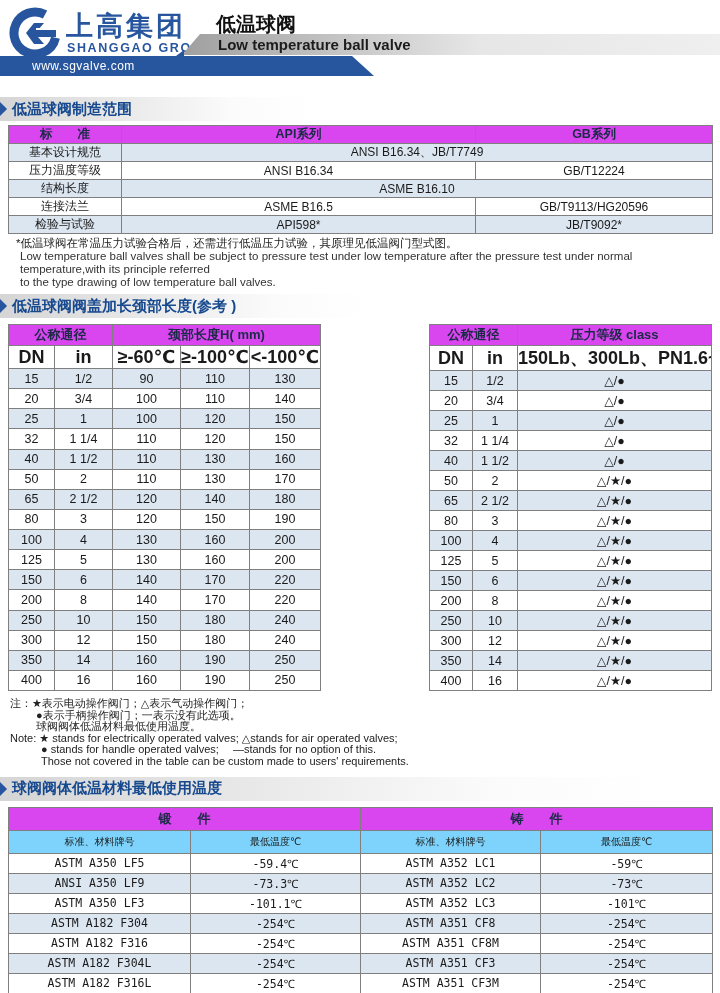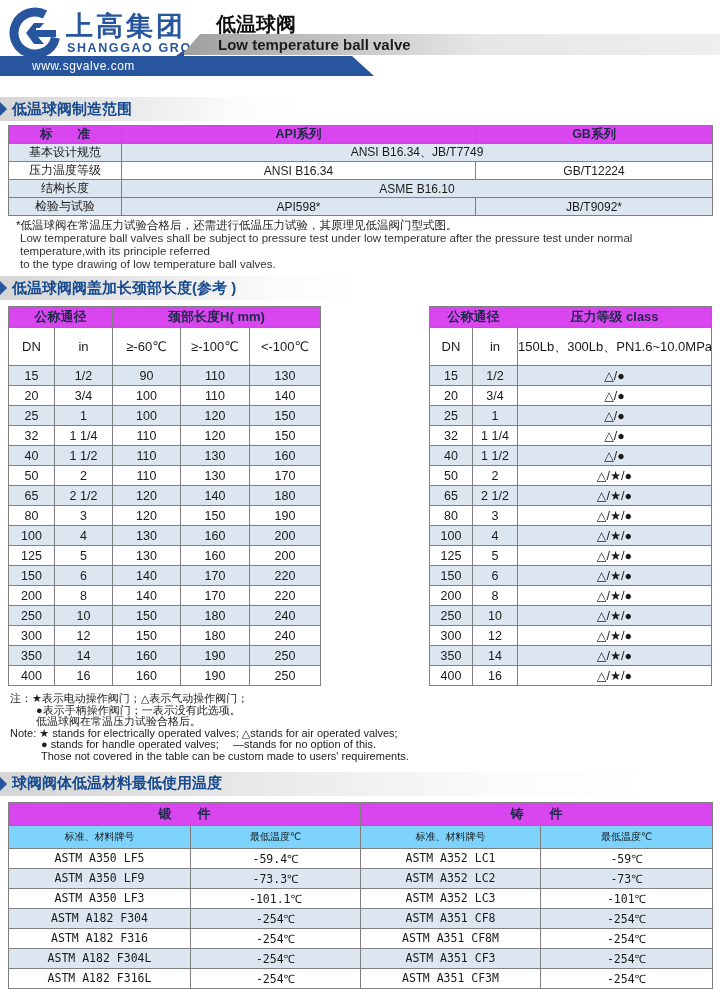--- a/index.html
+++ b/index.html
@@ -41,21 +41,21 @@
   
   .tbl1{width:704px;margin:4px 0 0 8px}
   .tbl1 th{height:17px;font-size:12.5px}
   .tbl1 td{height:15px;font-size:12px}
 
   
   .mid-wrap{display:flex;justify-content:space-between;padding:0 8px;margin-top:6px}
   .tbl-neck{width:312px}
   .tbl-supply{width:282px}
   .tbl-neck th,.tbl-supply th{height:21px;font-size:13px}
-  .tbl-neck th.sub,.tbl-supply th.sub{background:#fff;font-weight:normal;height:38px;font-size:13px}
+  .tbl-neck th.sub,.tbl-supply th.sub{background:#fff;font-weight:bold;height:19px;font-size:18px}
   .tbl-neck td,.tbl-supply td{height:20px;font-size:12.5px}
 
   
   .tbl4{width:704px;margin:6px 0 0 8px}
   .tbl4 th{height:23px;font-size:13px}
   .tbl4 th.sub{background:#7dd3fc;font-weight:normal;font-size:10px}
   .tbl4 td{height:20px;font-size:11.5px;font-family:"DejaVu Sans Mono","Liberation Mono",monospace}
 
   
   .footnote{margin:3px 0 0 16px;line-height:13px}
@@ -119,20 +119,25 @@
     </tr>
     <tr>
       <td>压力温度等级</td>
       <td>ANSI B16.34</td>
       <td>GB/T12224</td>
     </tr>
     <tr class="alt">
       <td>结构长度</td>
       <td colspan="2">ASME B16.10</td>
     </tr>
+    <tr>
+      <td>连接法兰</td>
+      <td>ASME B16.5</td>
+      <td>GB/T9113/HG20596</td>
+    </tr>
     <tr class="alt">
       <td>检验与试验</td>
       <td>API598*</td>
       <td>JB/T9092*</td>
     </tr>
   </tbody>
 </table>
 
 <div class="footnote">
   <div class="cn">*低温球阀在常温压力试验合格后，还需进行低温压力试验，其原理见低温阀门型式图。</div>
@@ -383,21 +388,21 @@
           <td>16</td>
           <td>△/★/●</td>
         </tr>
       </tbody>
   </table>
 </div>
 
 <div class="notes">
   <div>注：★表示电动操作阀门；△表示气动操作阀门；</div>
   <div class="ind">●表示手柄操作阀门；一表示没有此选项。</div>
-  <div class="ind">低温球阀在常温压力试验合格后。</div>
+  <div class="ind">球阀阀体低温材料最低使用温度。</div>
   <div>Note: ★ stands for electrically operated valves; △stands for air operated valves;</div>
   <div class="ind-en">● stands for handle operated valves;　 —stands for no option of this.</div>
   <div class="ind-en">Those not covered in the table can be custom made to users' requirements.</div>
 </div>
 
 <div class="sec-band sec4-band">
   <div class="mark"></div>
   <div class="t">球阀阀体低温材料最低使用温度</div>
 </div>
 
@@ -421,21 +426,21 @@
     </tr>
   </thead>
   <tbody id="material-tbody">
       <tr>
         <td>ASTM A350 LF5</td>
         <td>-59.4℃</td>
         <td>ASTM A352 LC1</td>
         <td>-59℃</td>
       </tr>
       <tr class="alt">
-        <td>ASTM A350 LF9</td>
+        <td>ANSI A350 LF9</td>
         <td>-73.3℃</td>
         <td>ASTM A352 LC2</td>
         <td>-73℃</td>
       </tr>
       <tr>
         <td>ASTM A350 LF3</td>
         <td>-101.1℃</td>
         <td>ASTM A352 LC3</td>
         <td>-101℃</td>
       </tr>

